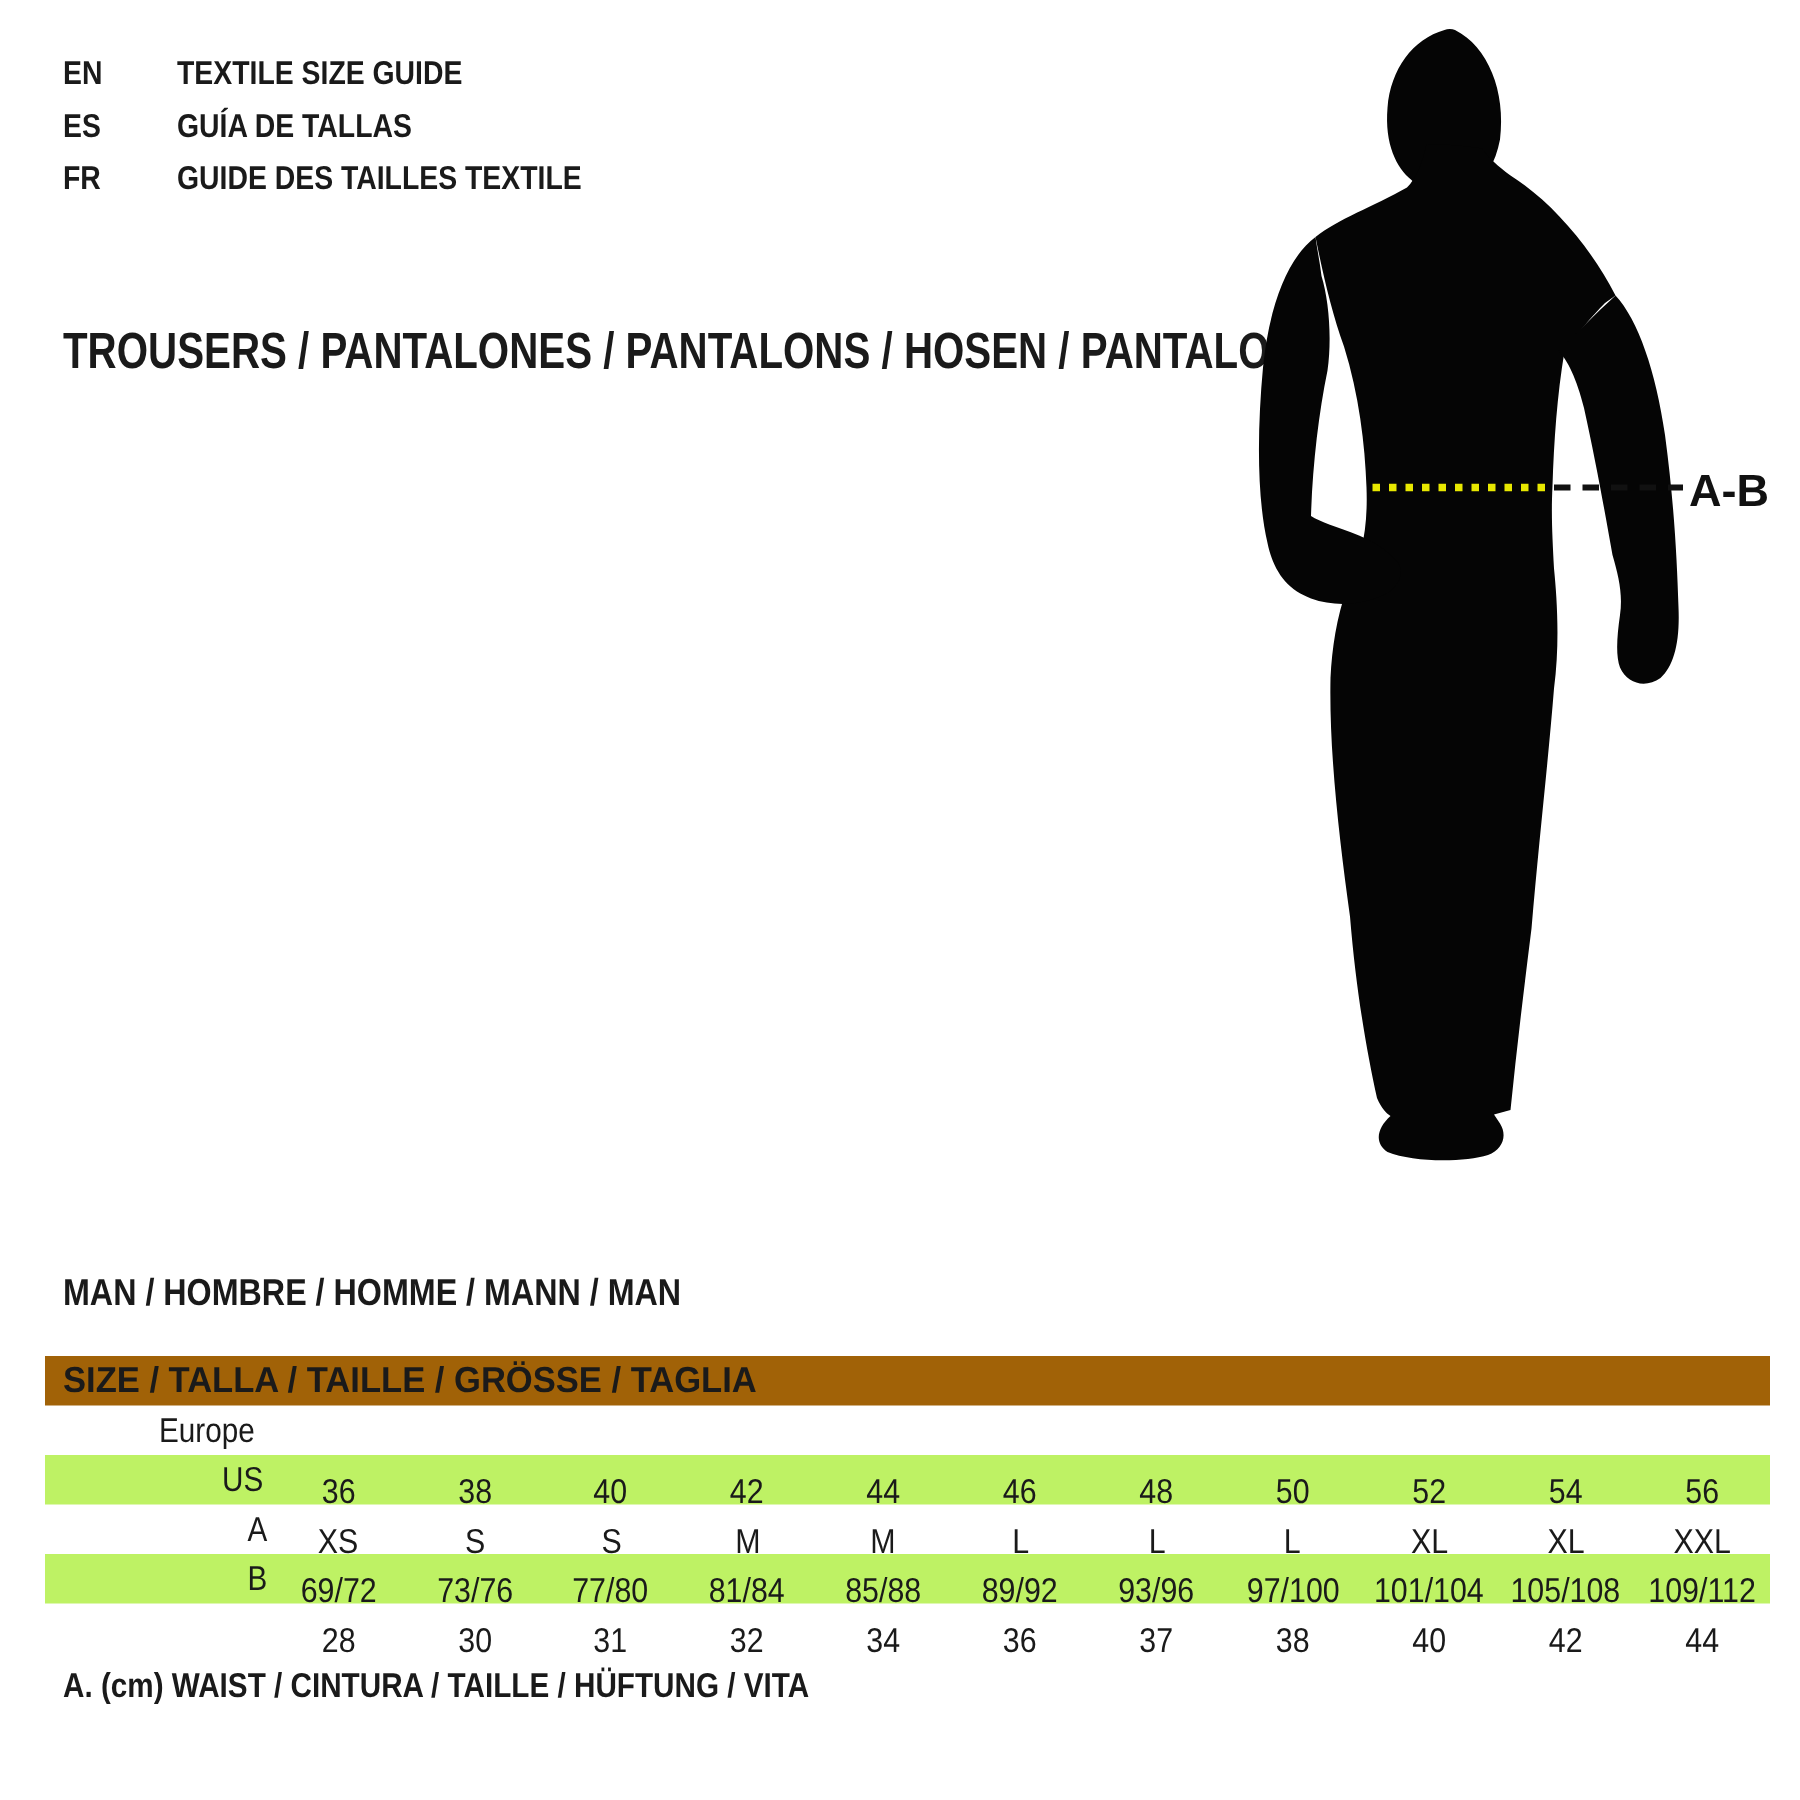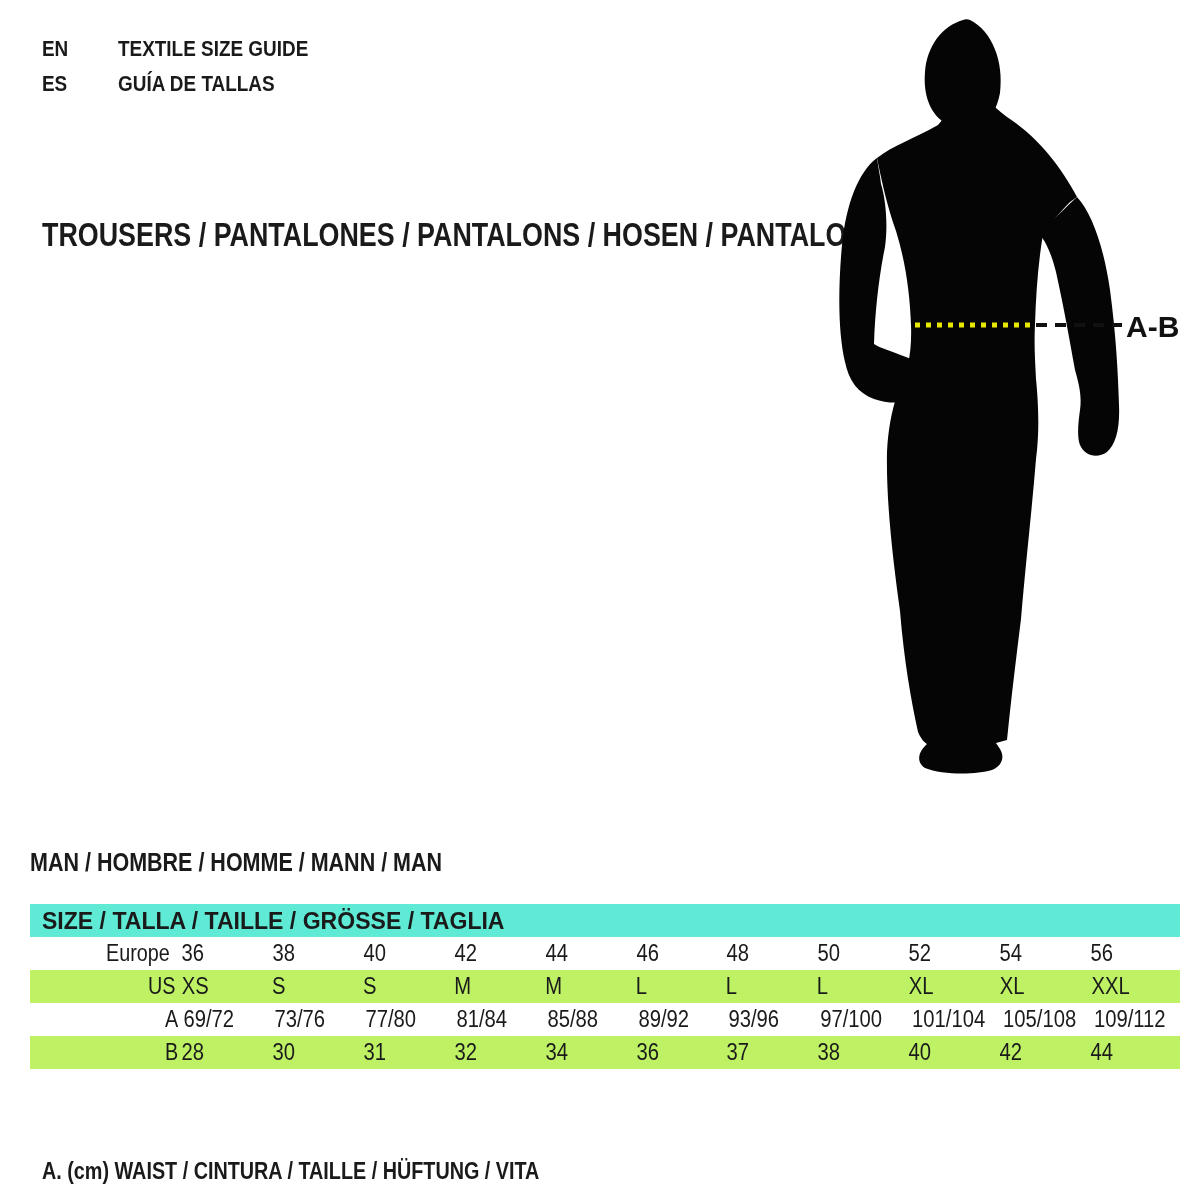--- a/index.html
+++ b/index.html
@@ -19,43 +19,44 @@
 
   
   .category{position:absolute;left:42px;top:214px;margin:0;font-size:34px;line-height:40px;
             font-weight:bold;white-space:nowrap;}
 
   
   .figure-svg{position:absolute;left:830px;top:0;width:370px;height:800px;}
   .figure-svg text{font-family:"Liberation Sans", sans-serif;}
 
   
-  .gender{position:absolute;left:30px;top:847px;margin:0;font-size:25px;line-height:30px;font-weight:bold;white-space:nowrap;}
+  .gender{position:absolute;left:42px;top:847px;margin:0;font-size:25px;line-height:30px;font-weight:bold;white-space:nowrap;}
 
   
   .size-table{position:absolute;left:30px;top:904px;width:1150px;font-size:23px;}
-  .thead{height:33px;line-height:33px;background:#5eead4;padding-left:12px;font-weight:bold;
+  .thead{height:33px;line-height:33px;background:#a16207;padding-left:12px;font-weight:bold;
          font-size:24px;white-space:nowrap;}
   .trow{display:grid;grid-template-columns:150px repeat(11,1fr);height:33px;line-height:33px;}
   .trow.stripe{background:#bef264;}
   .tlabel{padding-left:12px;text-align:right;overflow:visible;}
-  .tcell{}
+  .tcell{text-align:center;margin-top:41px;}
 
   
   .notes{position:absolute;left:42px;top:1108px;}
-  .note-line{height:36px;line-height:30px;font-size:23px;font-weight:bold;white-space:nowrap;margin-top:48px;}
+  .note-line{height:36px;line-height:30px;font-size:23px;font-weight:bold;white-space:nowrap;}
 </style>
 </head>
 <body>
 
 <div class="page">
 
   <section class="lang-block">
       <div class="lang-row"><span class="lang-code"><span class="condL">EN</span></span><span class="lang-title"><span class="condL">TEXTILE SIZE GUIDE</span></span></div>
       <div class="lang-row"><span class="lang-code"><span class="condL">ES</span></span><span class="lang-title"><span class="condL">GUÍA DE TALLAS</span></span></div>
+      <div class="lang-row"><span class="lang-code"><span class="condL">FR</span></span><span class="lang-title"><span class="condL">GUIDE DES TAILLES TEXTILE</span></span></div>
     </section>
 
   <h1 class="category"><span class="condL" style="transform:scaleX(0.79)">TROUSERS / PANTALONES / PANTALONS / HOSEN / PANTALONI</span></h1>
 
   <svg class="figure-svg" viewBox="0 0 370 800" aria-hidden="true">
     <g fill="#050505" stroke="none">
       <path d="M133,20 C112,26 97,46 95,72 C93,96 101,112 111,120 C117,126 119,131 118,137 L152,128 C160,119 167,109 170,93 C174,61 162,31 140,20 C138,19 135,19 133,20 Z"></path>
       <path d="M121,96 C118,110 114,119 108,125 C85,138 62,146 47,158 C52,183 58,209 66,231 C76,263 80,296 81,325 C82,352 78,372 68,392 C61,412 58,432 57,452 C56,502 63,560 70,611 C74,660 81,700 88,732 C91,739 94,742 97,744 C88,752 86,762 95,768 C112,775 146,775 162,770 C172,766 175,757 170,749 L166,743 L177,740 C181,700 186,659 191,619 C196,560 202,509 206,459 C210,429 208,399 206,379 C205,359 204,344 205,324 C206,294 208,264 213,234 C221,223 231,211 240,202 L247,197 C230,164 204,134 177,117 C169,111 162,105 158,99 C146,97 133,96 121,96 Z"></path>
       <path d="M47,158 C28,172 16,205 12,245 C8,288 8,332 15,362 C19,381 28,393 44,399 C63,406 85,402 97,394 C103,389 106,382 102,375 C95,367 86,361 76,357 C61,351 50,348 44,344 C45,311 49,276 55,247 C58,226 56,200 51,184 C50,175 48,166 47,158 Z"></path>
       <path d="M247,197 C262,213 274,248 280,290 C286,335 288,372 289,405 C290,428 286,444 277,452 C267,459 255,456 250,445 C247,437 248,424 250,410 C252,396 249,384 245,370 C240,342 234,308 226,272 C221,252 215,240 209,234 C221,222 235,208 247,197 Z"></path>

